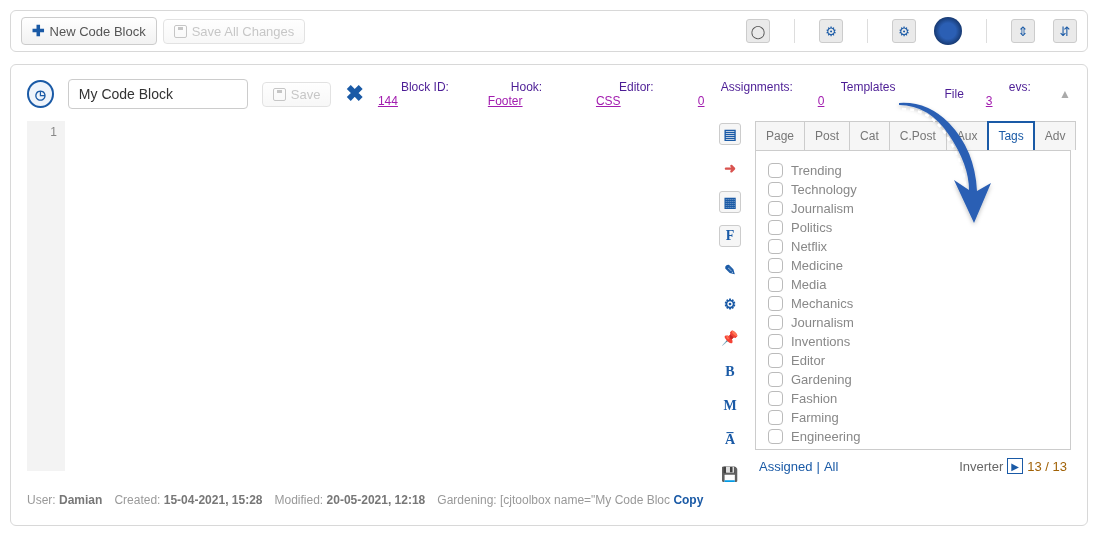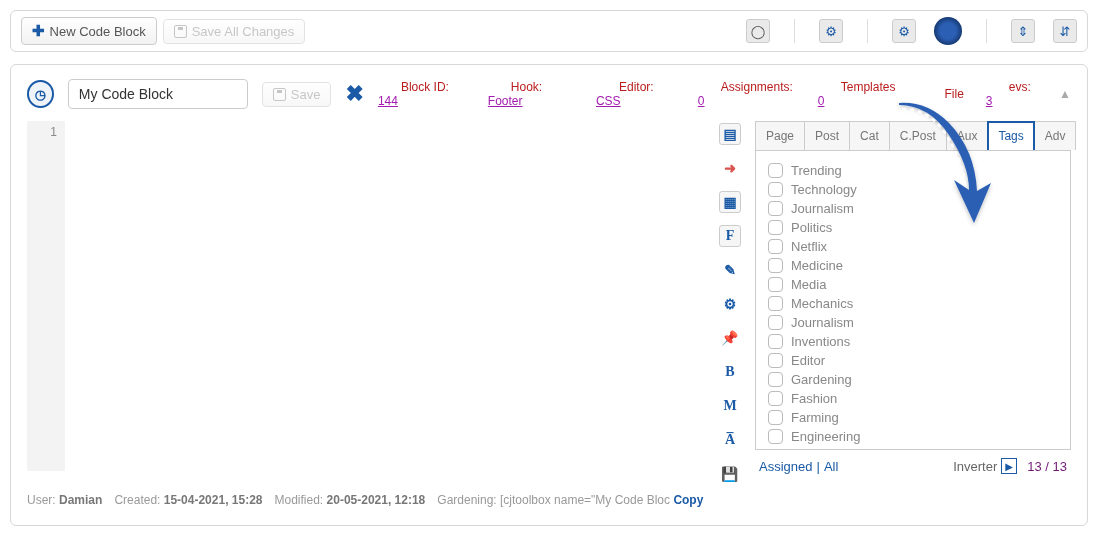--- a/index.html
+++ b/index.html
@@ -17,41 +17,41 @@
 .icon-sq { width: 24px; height: 24px; background: #eaeaea; border:1px solid #ccc; border-radius:3px; display:flex;align-items:center;justify-content:center; }
 .gear-blue { color:#1a5aa6; }
 .gear-burst { width:28px;height:28px;background:radial-gradient(circle,#2b5fb4 40%,#173a73 70%);border-radius:50%;position:relative; }
 
 .editor-panel { position: relative; padding: 14px 16px 18px; }
 .editor-header { display: flex; align-items: center; gap: 14px; padding-bottom: 12px; }
 .logo-circle { width:28px;height:28px;border-radius:50%;background:#eff4fb;border:2px solid #1a5aa6;display:flex;align-items:center;justify-content:center;color:#1a5aa6;font-weight:bold; }
 .name-input { width: 180px; padding: 6px 10px; border: 1px solid #ccc; border-radius: 4px; font-size: 14px; color:#333; }
 .delete-x { color:#1a5aa6; font-size:22px; font-weight:bold; }
 .meta { margin-left:auto; display:flex; align-items:center; gap:22px; font-size:12px; color:#777; }
-.meta .lbl { color:#b91c1c;margin-left:23px; }
+.meta .lbl { color:#4c1d95;margin-left:23px; }
 .meta a { color:#a21caf; font-weight:normal; text-decoration:underline; }
 .collapse-caret { color:#aaa; font-size:12px; cursor:pointer; }
 
 .editor-body { display: flex; gap: 10px; }
 .code-area { flex: 1; display:flex; border:0; }
 .gutter { width:38px; background:#f3f3f3; text-align:right; padding:4px 8px 0 0; color:#888; font-size:12px; height: 350px; }
 .code-text { flex:1; height:350px; }
 .side-tools { width: 30px; display:flex; flex-direction:column; gap:12px; align-items:center; padding-top:2px; }
 .side-tools .tool { width:22px;height:22px;display:flex;align-items:center;justify-content:center;font-size:14px;color:#1a5aa6;cursor:pointer;font-weight:bold;font-family:Georgia,serif; }
 .tool-box { border:1px solid #ccc; border-radius:3px; background:#f6f6f6; color:#666;}
 .right-pane { width: 316px; font-size:13px; }
 .tabs { display:flex; }
 .tab { flex:none; padding:7px 10px; border:1px solid #ccc; border-bottom:none; background:#f6f6f6; color:#777; font-size:12px; margin-right:-1px; cursor:pointer; }
 .tab.active { background:#fff; color:#1a5aa6; border-color:#1a5aa6; border-width:2px; padding:6px 9px; position:relative; z-index:2; font-weight:500; }
 .tags-box { border:1px solid #ccc; height: 300px; overflow:hidden; padding:10px 12px; }
 .chk-row { display:flex; align-items:center; gap:8px; padding:2px 0; color:#888; }
 .chk { width:15px;height:15px;border:1.5px solid #bbb;border-radius:4px; }
 .right-footer { display:flex; align-items:center; padding:8px 4px; font-size:13px; color:#666; }
 .right-footer .link { color:#1a5aa6; cursor:pointer; }
-.right-footer .count { color:#701a75; font-weight:500; margin-left:6px;}
+.right-footer .count { color:#a16207; font-weight:500; }
 .play-btn { width:16px;height:16px;border:1px solid #1a5aa6;display:inline-flex;align-items:center;justify-content:center;color:#1a5aa6;font-size:10px;margin:0 4px; }
 
 .bottom-info { display:flex; gap:12px; font-size:12px; color:#999; margin-top:8px; align-items:center;}
 .bottom-info strong { color:#777; font-weight:600; }
 .copy-link { color:#1a5aa6; font-weight:600; cursor:pointer; }
 
 
 .arrow-overlay { position:absolute; top:30px; right:88px; pointer-events:none; }
 </style>
 </head>

